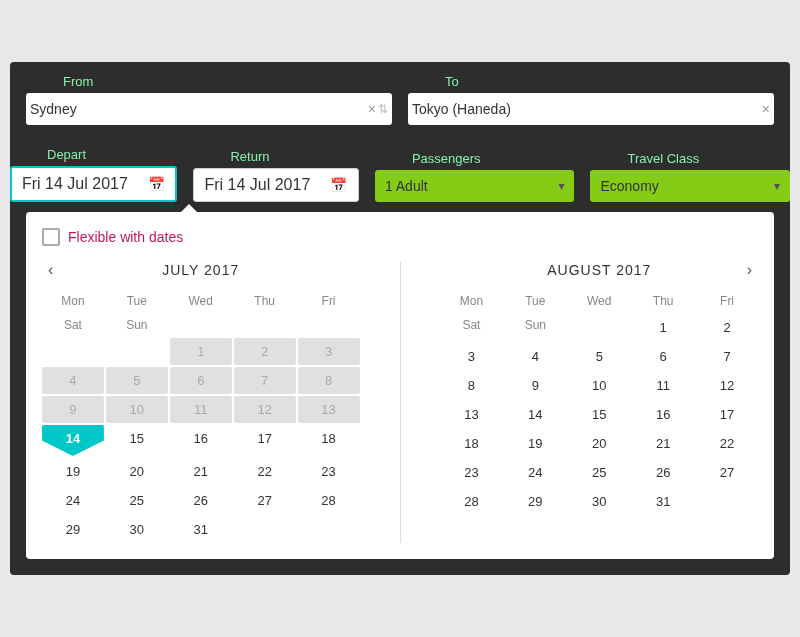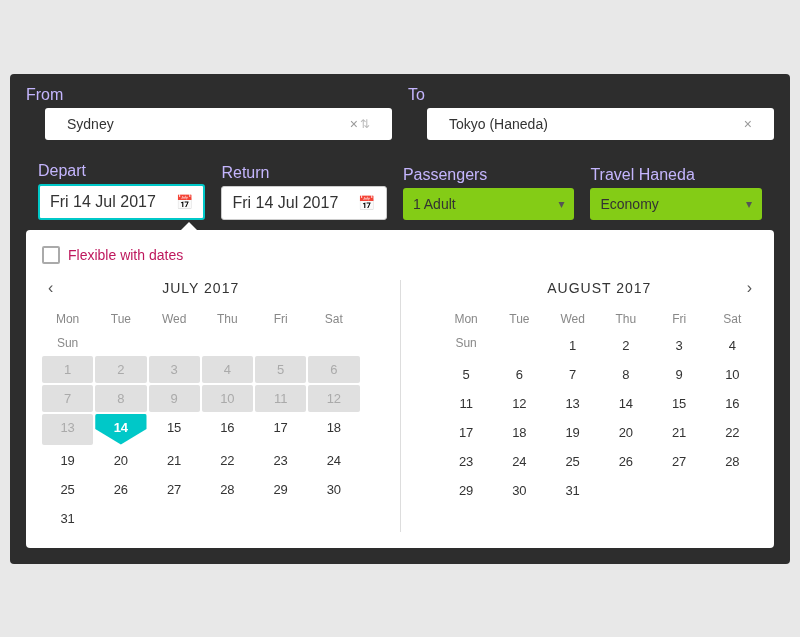--- a/index.html
+++ b/index.html
@@ -23,32 +23,32 @@
       display: flex;
       padding: 12px 16px;
       gap: 16px;
     }
     .field-group {
       display: flex;
       flex-direction: column;
       flex: 1;
     }
     .field-label {
-      color: #c4b5fd;
-      font-size: 16px;
+      color: #86efac;
+      font-size: 13px;
       margin-bottom: 4px;
+      margin-left: 37px;
     }
     .field-input-wrapper {
       display: flex;
       align-items: center;
       background: #fff;
       border-radius: 3px;
-      padding: 8px 22px;
+      padding: 8px 4px;
       gap: 6px;
-      margin-left: 19px;
     }
     .field-input {
       flex: 1;
       border: none;
       outline: none;
       font-size: 14px;
       color: #333;
       background: transparent;
     }
     .clear-btn {
@@ -62,21 +62,21 @@
       align-items: center;
       gap: 2px;
     }
     .divider-icon {
       color: #bbb;
       font-size: 12px;
     }
 
     .second-row {
       display: flex;
-      padding: 10px 28px;
+      padding: 10px 0;
       gap: 16px;
       align-items: flex-end;
     }
     .depart-group, .return-group {
       display: flex;
       flex-direction: column;
     }
     .date-input-wrapper {
       display: flex;
       align-items: center;
@@ -191,21 +191,21 @@
       border: none;
       cursor: pointer;
       font-size: 16px;
       color: #555;
       padding: 2px 6px;
     }
     .nav-prev { left: 0; }
     .nav-next { right: 0; }
     .cal-grid {
       display: grid;
-      grid-template-columns: repeat(6, 1fr);
+      grid-template-columns: repeat(5, 1fr);
       gap: 2px;
     }
     .cal-day-header {
       text-align: center;
       font-size: 12px;
       color: #888;
       padding: 4px 0;
       font-weight: normal;
     }
     .cal-day {
@@ -279,21 +279,21 @@
       <div class="select-wrapper">
         <select class="field-select">
           <option>1 Adult</option>
           <option>2 Adults</option>
           <option>3 Adults</option>
         </select>
         <span class="select-chevron">▾</span>
       </div>
     </div>
     <div class="class-group">
-      <span class="field-label">Travel Haneda</span>
+      <span class="field-label">Travel Class</span>
       <div class="select-wrapper">
         <select class="field-select">
           <option>Economy</option>
           <option>Business</option>
           <option>First</option>
         </select>
         <span class="select-chevron">▾</span>
       </div>
     </div>
   </div>

